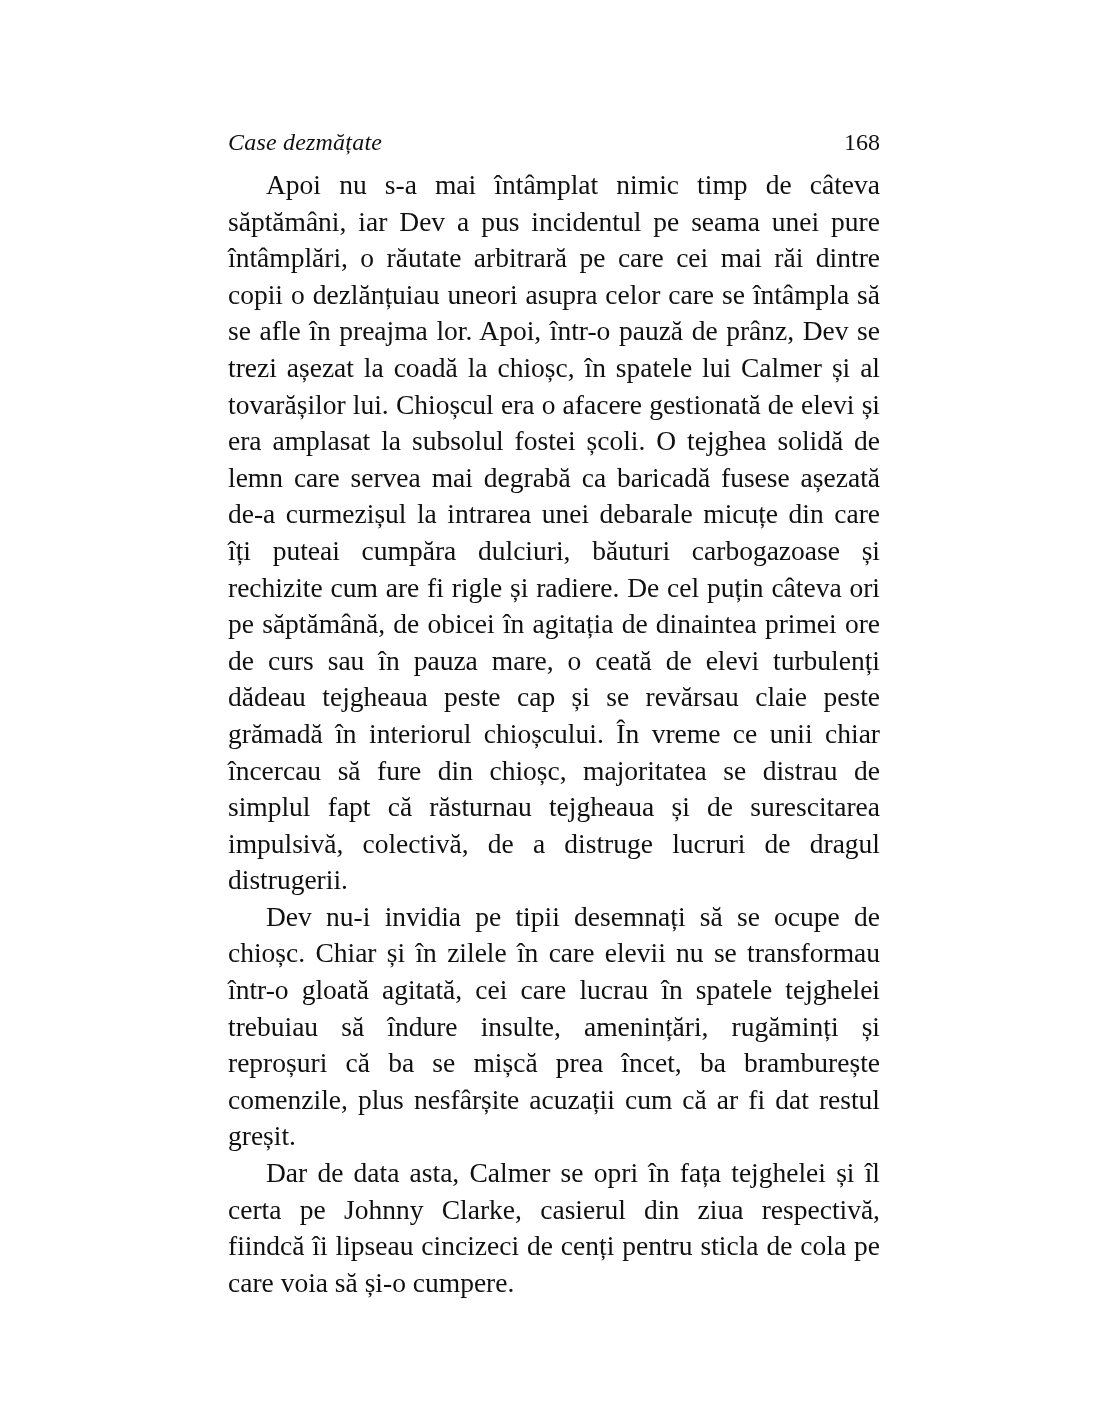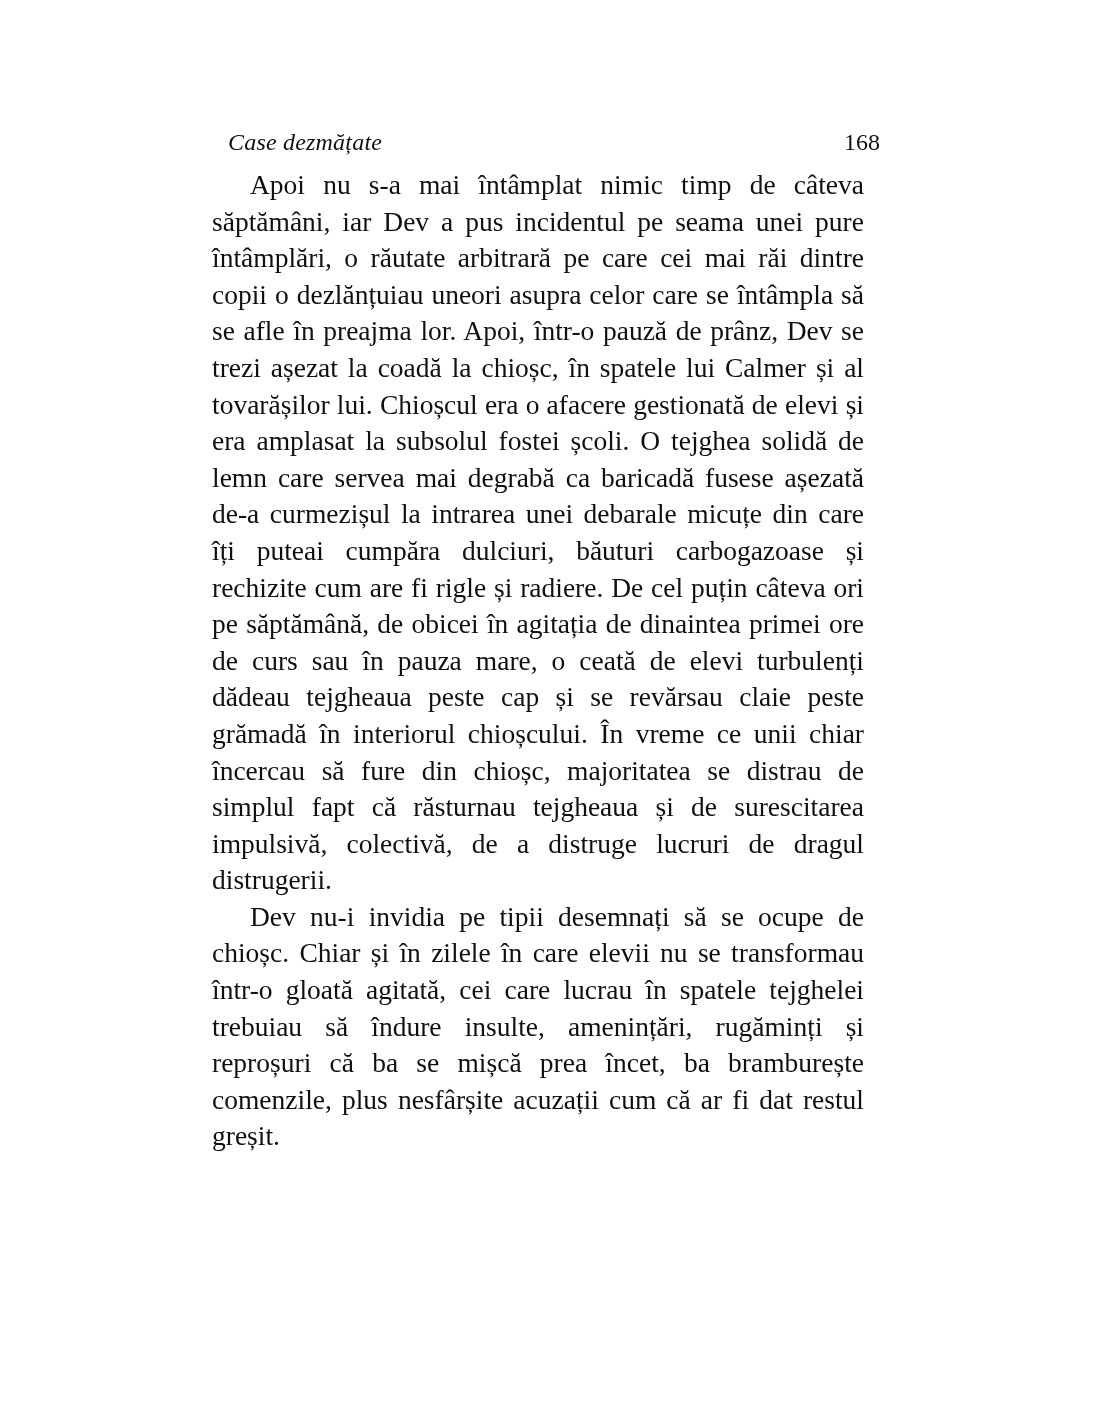--- a/index.html
+++ b/index.html
@@ -29,21 +29,21 @@
   }
   .running-head {
     font-style: italic;
     letter-spacing: 0.2px;
   }
   .page-number {
     font-style: normal;
   }
   .body-text {
     position: absolute;
-    left: 212px;
+    left: 228px;
     top: 167px;
     width: 652px;
     font-size: 27.5px;
     line-height: 36.6px;
     text-align: justify;
     text-justify: inter-word;
     hyphens: auto;
     -webkit-hyphens: auto;
   }
   .para {
@@ -57,14 +57,15 @@
 
 <div class="page">
   <div class="page-header">
     <span class="running-head">Case dezmățate</span>
     <span class="page-number">168</span>
   </div>
 
   <div class="body-text">
       <p class="para">Apoi nu s-a mai întâmplat nimic timp de câteva săptămâni, iar Dev a pus incidentul pe seama unei pure întâmplări, o răutate arbitrară pe care cei mai răi dintre copii o dezlănțuiau uneori asupra celor care se întâmpla să se afle în preajma lor. Apoi, într-o pauză de prânz, Dev se trezi așezat la coadă la chioșc, în spatele lui Calmer și al tovarășilor lui. Chioșcul era o afacere gestionată de elevi și era amplasat la subsolul fostei școli. O tejghea solidă de lemn care servea mai degrabă ca baricadă fusese așezată de-a curmezișul la intrarea unei debarale micuțe din care îți puteai cumpăra dulciuri, băuturi carbogazoase și rechizite cum are fi rigle și radiere. De cel puțin câteva ori pe săptămână, de obicei în agitația de dinaintea primei ore de curs sau în pauza mare, o ceată de elevi turbulenți dădeau tejgheaua peste cap și se revărsau claie peste grămadă în interiorul chioșcului. În vreme ce unii chiar încercau să fure din chioșc, majoritatea se distrau de simplul fapt că răsturnau tejgheaua și de surescitarea impulsivă, colectivă, de a distruge lucruri de dragul distrugerii.</p>
       <p class="para">Dev nu-i invidia pe tipii desemnați să se ocupe de chioșc. Chiar și în zilele în care elevii nu se transformau într-o gloată agitată, cei care lucrau în spatele tejghelei trebuiau să îndure insulte, amenințări, rugăminți și reproșuri că ba se mișcă prea încet, ba bramburește comenzile, plus nesfârșite acuzații cum că ar fi dat restul greșit.</p>
+      <p class="para">Dar de data asta, Calmer se opri în fața tejghelei și îl certa pe Johnny Clarke, casierul din ziua respectivă, fiindcă îi lipseau cincizeci de cenți pentru sticla de cola pe care voia să și-o cumpere.</p>
     </div>
 </div>
 
 </body></html>

